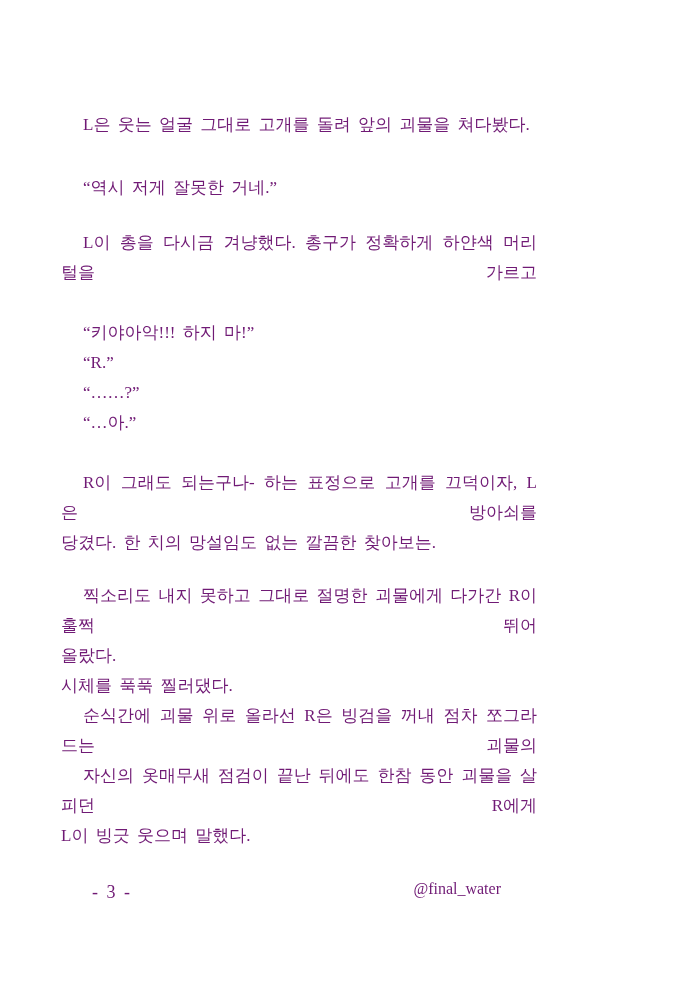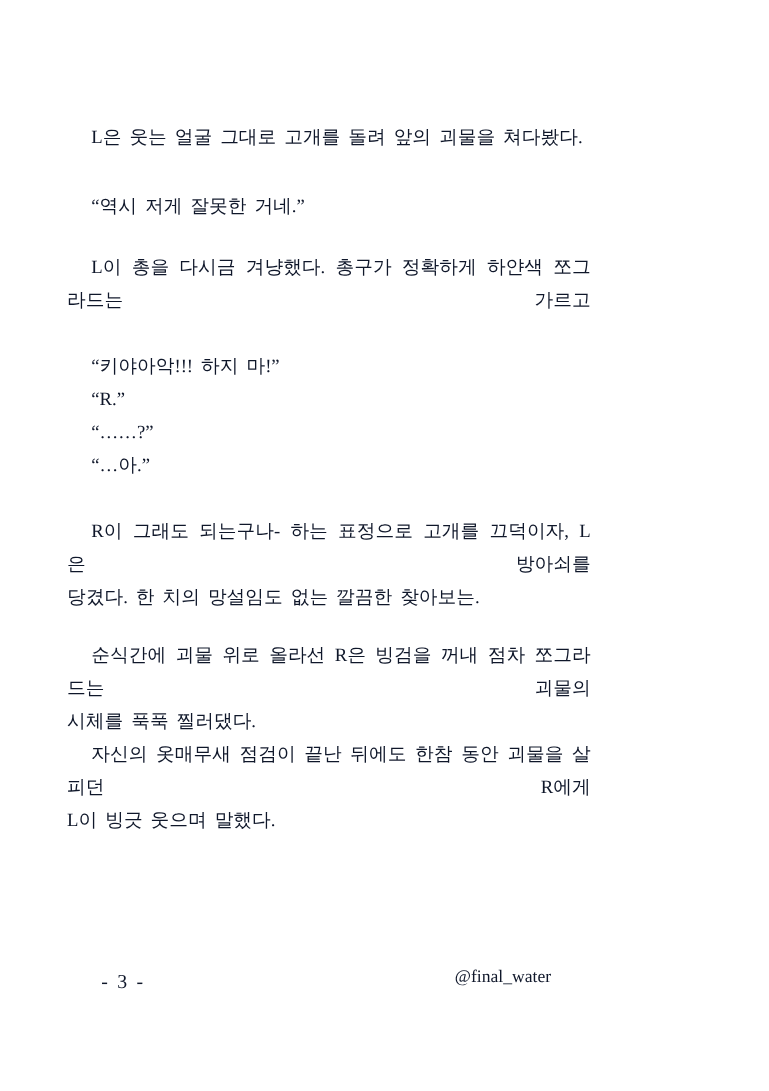--- a/index.html
+++ b/index.html
@@ -5,21 +5,21 @@
   html, body {
     margin: 0;
     padding: 0;
     background: #ffffff;
   }
   .page {
     position: relative;
     width: 598px;
     height: 992px;
     background: #ffffff;
-    color: #0f172a;
+    color: #701a75;
     font-family: "Liberation Serif", "DejaVu Serif", serif;
     overflow: hidden;
   }
   .text-block {
     position: absolute;
     left: 61px;
     right: 61px;
     top: 110px;
     font-size: 17px;
     line-height: 30px;
@@ -55,41 +55,45 @@
 
 <div class="page">
   <main class="text-block" id="text-block">
       <div class="para" style="margin-bottom: 33px;">
         <div class="line indent">L은 웃는 얼굴 그대로 고개를 돌려 앞의 괴물을 쳐다봤다.</div>
       </div>
       <div class="para" style="margin-bottom: 25px;">
         <div class="line indent">“역시 저게 잘못한 거네.”</div>
       </div>
       <div class="para" style="margin-bottom: 30px;">
-        <div class="line indent fill">L이 총을 다시금 겨냥했다. 총구가 정확하게 하얀색 쪼그라드는 가르고</div>
+        <div class="line indent fill">L이 총을 다시금 겨냥했다. 총구가 정확하게 하얀색 머리털을 가르고</div>
       </div>
       <div class="para" style="margin-bottom: 0px;">
         <div class="line indent">“키야아악!!! 하지 마!”</div>
       </div>
       <div class="para" style="margin-bottom: 0px;">
         <div class="line indent">“R.”</div>
       </div>
       <div class="para" style="margin-bottom: 0px;">
         <div class="line indent">“……?”</div>
       </div>
       <div class="para" style="margin-bottom: 30px;">
         <div class="line indent">“…아.”</div>
       </div>
       <div class="para" style="margin-bottom: 23px;">
         <div class="line indent fill">R이 그래도 되는구나- 하는 표정으로 고개를 끄덕이자, L은 방아쇠를</div>
         <div class="line">당겼다. 한 치의 망설임도 없는 깔끔한 찾아보는.</div>
       </div>
       <div class="para" style="margin-bottom: 0px;">
+        <div class="line indent fill">찍소리도 내지 못하고 그대로 절명한 괴물에게 다가간 R이 훌쩍 뛰어</div>
+        <div class="line">올랐다.</div>
+      </div>
+      <div class="para" style="margin-bottom: 0px;">
+        <div class="line">시체를 푹푹 찔러댔다.</div>
         <div class="line indent fill">순식간에 괴물 위로 올라선 R은 빙검을 꺼내 점차 쪼그라드는 괴물의</div>
-        <div class="line">시체를 푹푹 찔러댔다.</div>
       </div>
       <div class="para" style="margin-bottom: 0px;">
         <div class="line indent fill">자신의 옷매무새 점검이 끝난 뒤에도 한참 동안 괴물을 살피던 R에게</div>
         <div class="line">L이 빙긋 웃으며 말했다.</div>
       </div>
     </main>
   <div class="footer-left">- 3 -</div>
   <div class="footer-right">@final_water</div>
 </div>
 

